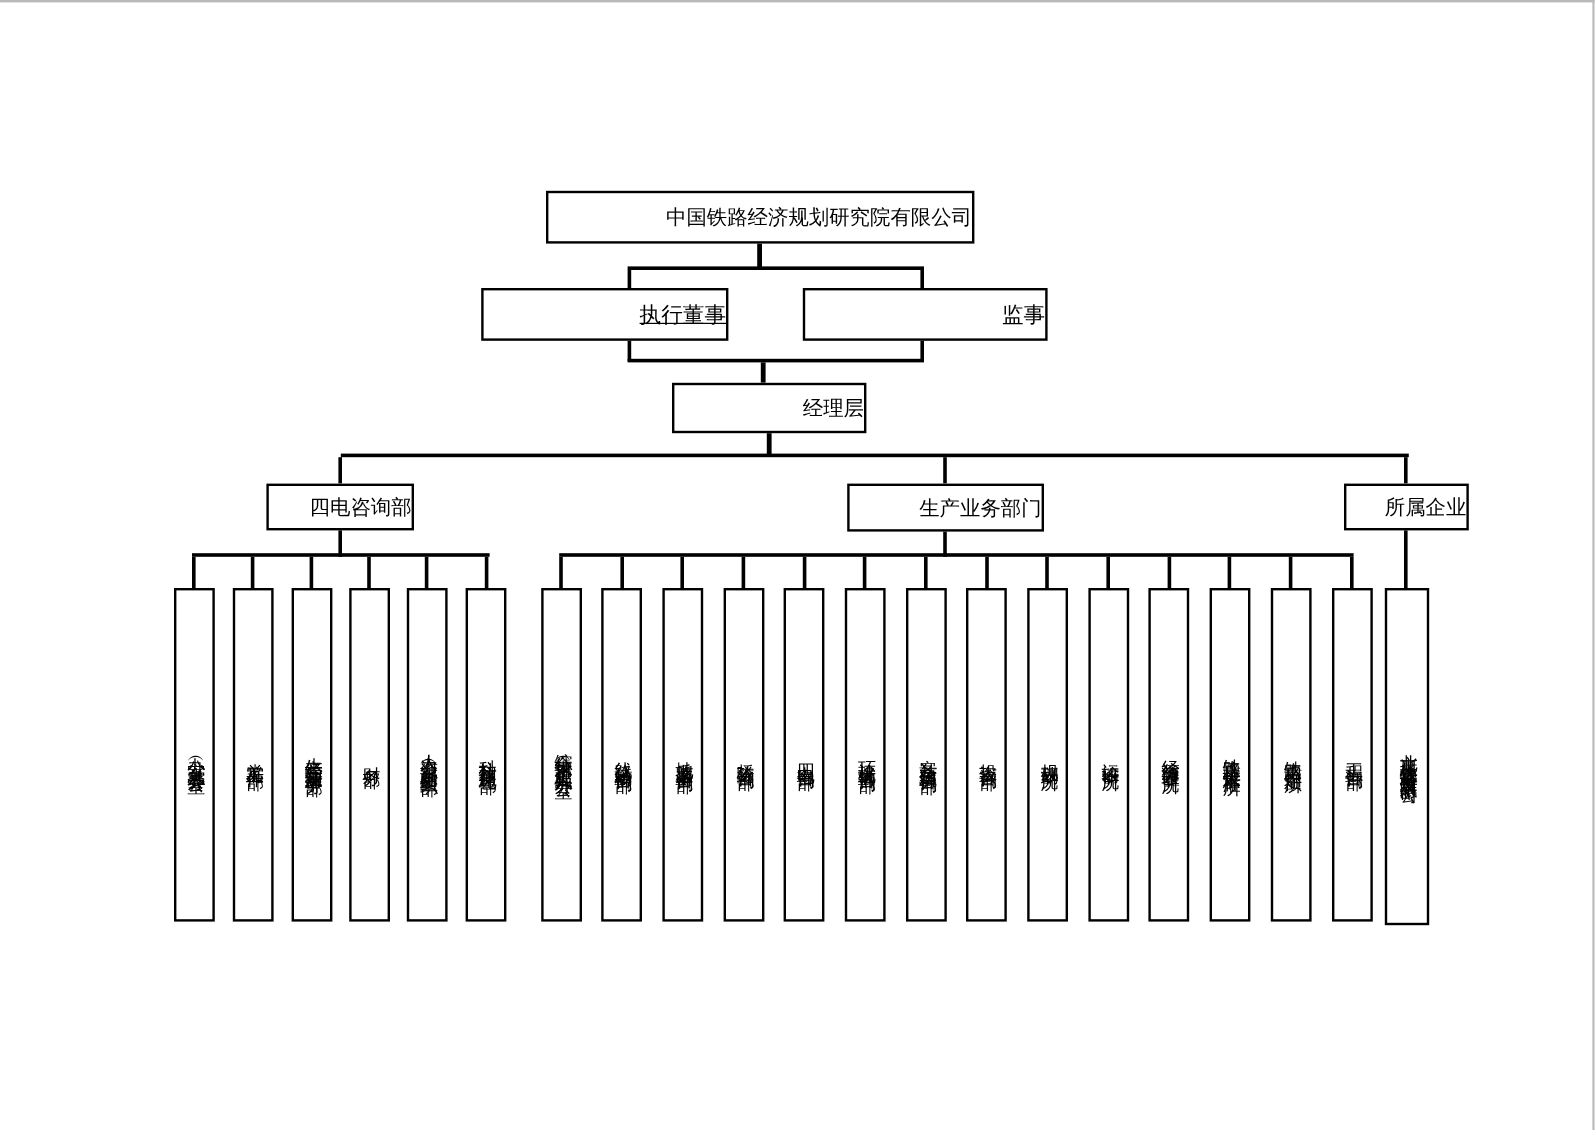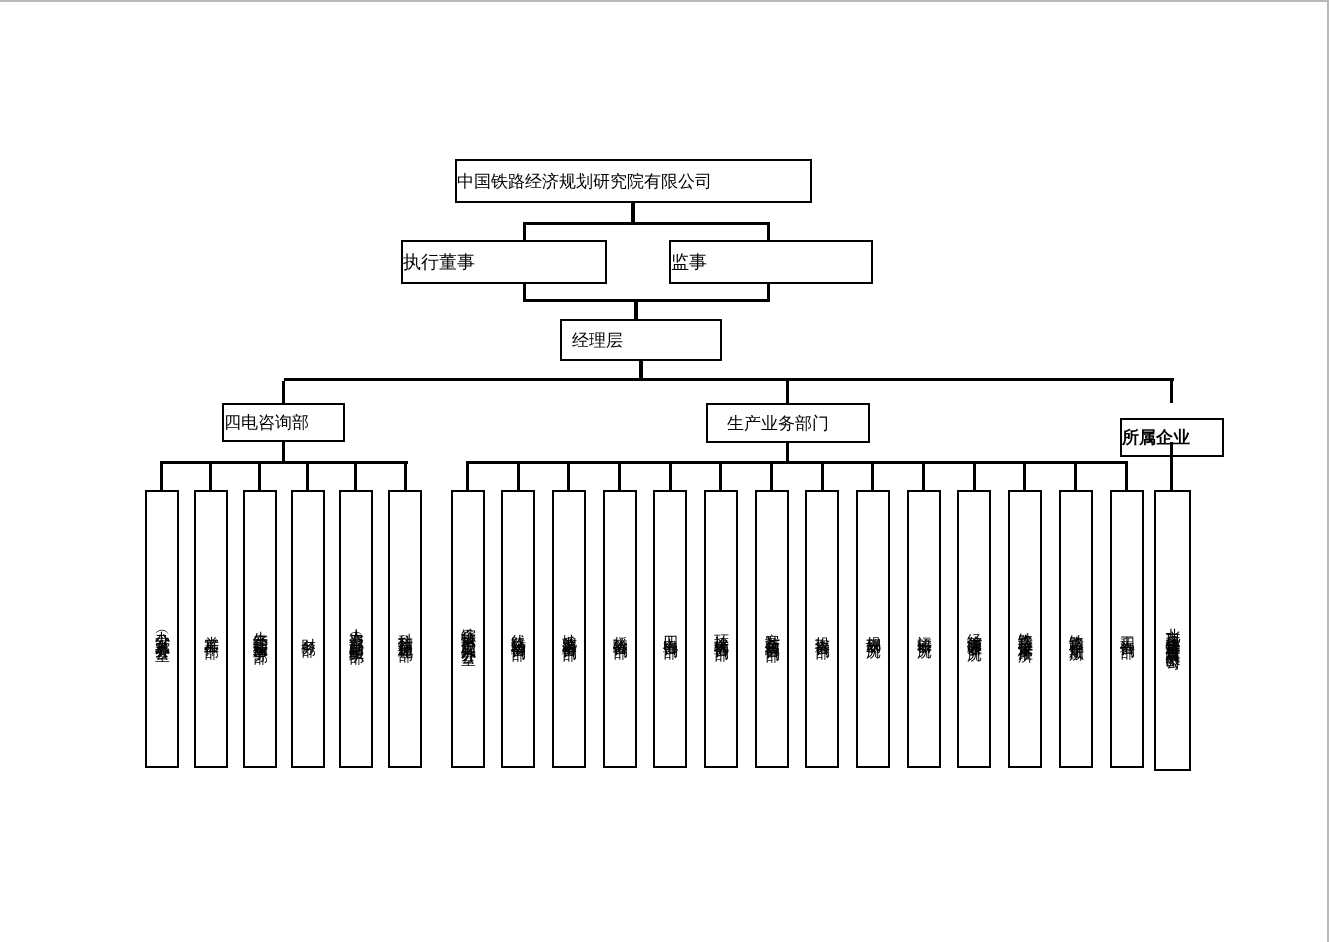--- a/index.html
+++ b/index.html
@@ -14,21 +14,21 @@
   .edge{position:absolute;background:#b9b9b9;}
   .title{
     position:absolute;top:101px;left:0;width:1264px;
     text-align:center;font-size:30px;font-weight:bold;
     letter-spacing:1px;
   }
   .box{
     position:absolute;
     border:2px solid #000;
     background:#fff;
-    display:flex;align-items:center;justify-content:flex-start;
+    display:flex;align-items:center;justify-content:flex-end;
     font-size:17px;
     box-sizing:border-box;
     text-align:center;
   }
   .vbox{
     position:absolute;
     border:2px solid #000;
     background:#fff;
     top:490px;width:34px;height:278px;
     display:flex;align-items:center;justify-content:center;
@@ -55,21 +55,21 @@
 
   <div class="box" style="left:455px;top:159px;width:357px;height:44px;">
     <span>中国铁路经济规划研究院有限公司</span>
   </div>
 
   <div class="line" style="left:631px;top:203px;width:4px;height:22px;"></div>
   <div class="line" style="left:523px;top:222px;width:247px;height:3px;"></div>
   <div class="line" style="left:523px;top:225px;width:3px;height:15px;"></div>
   <div class="line" style="left:767px;top:225px;width:3px;height:15px;"></div>
 
-  <div class="box" style="left:401px;top:240px;width:206px;height:44px;font-size:18px;">
+  <div class="box" style="left:401px;top:240px;width:206px;height:44px;font-size:18px;text-decoration:underline;">
     <span>执行董事</span>
   </div>
   <div class="box" style="left:669px;top:240px;width:204px;height:44px;font-size:18px;">
     <span>监事</span>
   </div>
 
   <div class="line" style="left:523px;top:284px;width:3px;height:17px;"></div>
   <div class="line" style="left:767px;top:284px;width:3px;height:17px;"></div>
   <div class="line" style="left:523px;top:299px;width:247px;height:3px;"></div>
   <div class="line" style="left:634px;top:302px;width:4px;height:17px;"></div>
@@ -83,21 +83,21 @@
   <div class="line" style="left:282px;top:381px;width:3px;height:22px;"></div>
   <div class="line" style="left:786px;top:381px;width:3px;height:22px;"></div>
   <div class="line" style="left:1170px;top:381px;width:3px;height:22px;"></div>
 
   <div class="box" style="left:222px;top:403px;width:123px;height:39px;">
     <span>四电咨询部</span>
   </div>
   <div class="box" style="left:706px;top:403px;width:164px;height:40px;padding-left:19px;">
     <span>生产业务部门</span>
   </div>
-  <div class="box" style="left:1120px;top:418px;width:104px;height:39px;font-weight:bold;">
+  <div class="box" style="left:1120px;top:403px;width:104px;height:39px;">
     <span>所属企业</span>
   </div>
 
   <div class="line" style="left:282px;top:442px;width:3px;height:22px;"></div>
   <div class="line" style="left:160px;top:461px;width:248px;height:3px;"></div>
   <div class="line" style="left:160px;top:464px;width:3px;height:26px;"></div>
   <div class="line" style="left:209px;top:464px;width:3px;height:26px;"></div>
   <div class="line" style="left:258px;top:464px;width:3px;height:26px;"></div>
   <div class="line" style="left:306px;top:464px;width:3px;height:26px;"></div>
   <div class="line" style="left:354px;top:464px;width:3px;height:26px;"></div>

